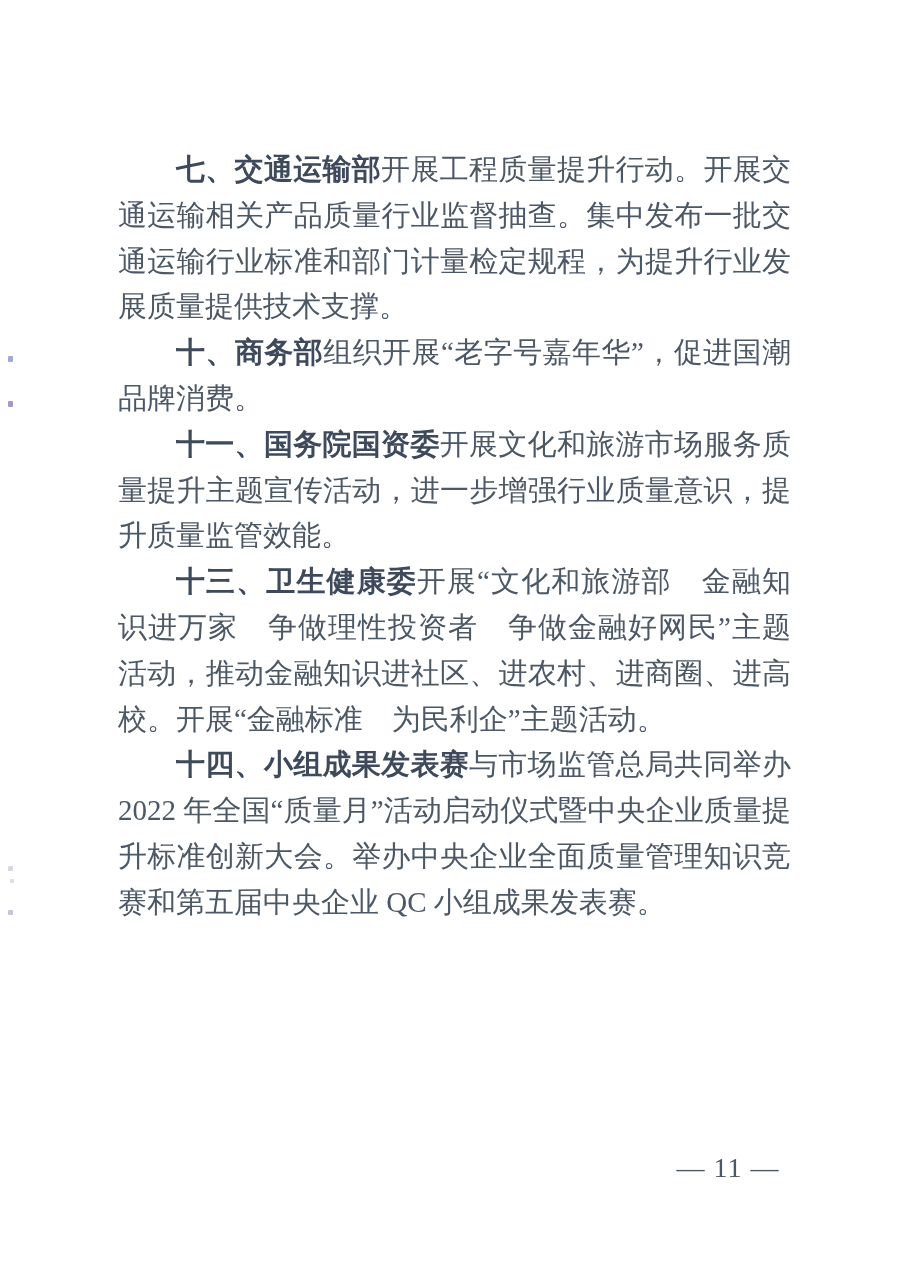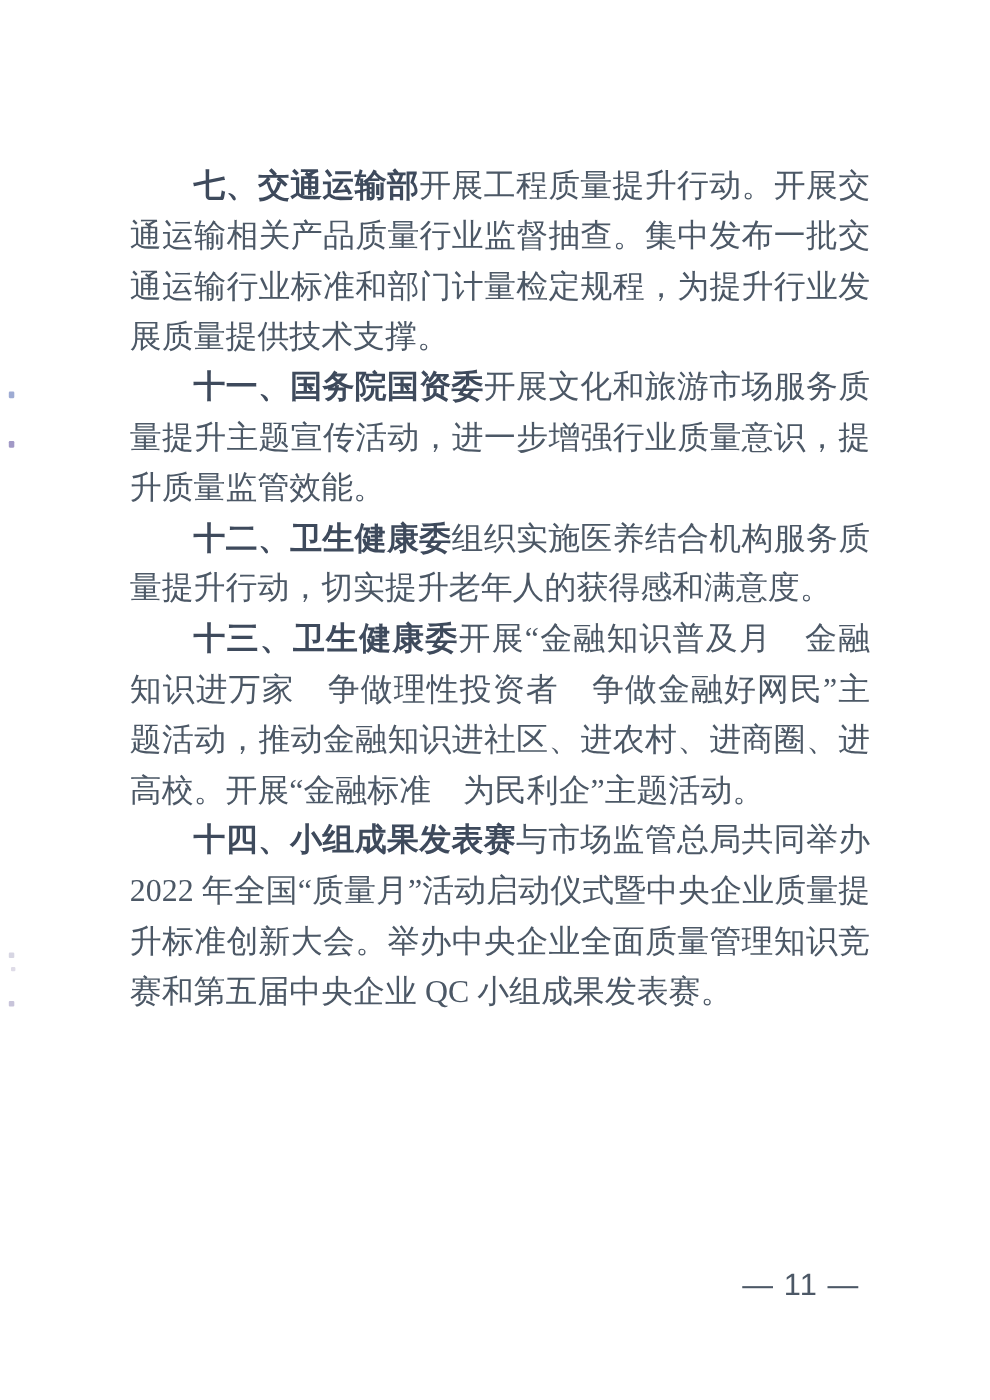--- a/index.html
+++ b/index.html
@@ -38,42 +38,42 @@
   }
   .page-number {
     position: absolute;
     top: 1152px;
     left: 663px;
     width: 130px;
     text-align: center;
     font-size: 28px;
     letter-spacing: 1px;
     color: var(--ink, #4c5866);
-    font-family: Liberation Sans, sans-serif;
+    font-family: Liberation Serif, serif;
   }
   .artifact {
     position: absolute;
     border-radius: 1px;
   }
   .a1 { left: 8px;  top: 356px; width: 5px; height: 6px; background: #7e8fc4; opacity: .75; }
   .a2 { left: 8px;  top: 401px; width: 5px; height: 6px; background: #8a7fb8; opacity: .8; }
   .a3 { left: 8px;  top: 866px; width: 5px; height: 5px; background: #b0aec8; opacity: .5; }
   .a4 { left: 10px; top: 879px; width: 4px; height: 4px; background: #b8b2cc; opacity: .45; }
   .a5 { left: 8px;  top: 910px; width: 5px; height: 5px; background: #9b93bc; opacity: .55; }
 </style>
 </head>
 <body>
 
 <div class="page">
 
   <div class="content">
     <p class="para"><span class="lead">七、交通运输部</span><span>开展工程质量提升行动。开展交通运输相关产品质量行业监督抽查。集中发布一批交通运输行业标准和部门计量检定规程，为提升行业发展质量提供技术支撑。</span></p>
+    <p class="para"><span class="lead">十、商务部</span><span>组织开展“老字号嘉年华”，促进国潮品牌消费。</span></p>
     <p class="para"><span class="lead">十一、国务院国资委</span><span>开展文化和旅游市场服务质量提升主题宣传活动，进一步增强行业质量意识，提升质量监管效能。</span></p>
-    <p class="para"><span class="lead">十二、卫生健康委</span><span>组织实施医养结合机构服务质量提升行动，切实提升老年人的获得感和满意度。</span></p>
-    <p class="para"><span class="lead">十三、卫生健康委</span><span>开展“金融知识普及月　金融知识进万家　争做理性投资者　争做金融好网民”主题活动，推动金融知识进社区、进农村、进商圈、进高校。开展“金融标准　为民利企”主题活动。</span></p>
+    <p class="para"><span class="lead">十三、卫生健康委</span><span>开展“文化和旅游部　金融知识进万家　争做理性投资者　争做金融好网民”主题活动，推动金融知识进社区、进农村、进商圈、进高校。开展“金融标准　为民利企”主题活动。</span></p>
     <p class="para"><span class="lead">十四、小组成果发表赛</span><span>与市场监管总局共同举办 2022 年全国“质量月”活动启动仪式暨中央企业质量提升标准创新大会。举办中央企业全面质量管理知识竞赛和第五届中央企业 QC 小组成果发表赛。</span></p>
   </div>
 
   <div class="page-number">— 11 —</div>
 
   <div class="artifact a1"></div>
   <div class="artifact a2"></div>
   <div class="artifact a3"></div>
   <div class="artifact a4"></div>
   <div class="artifact a5"></div>

